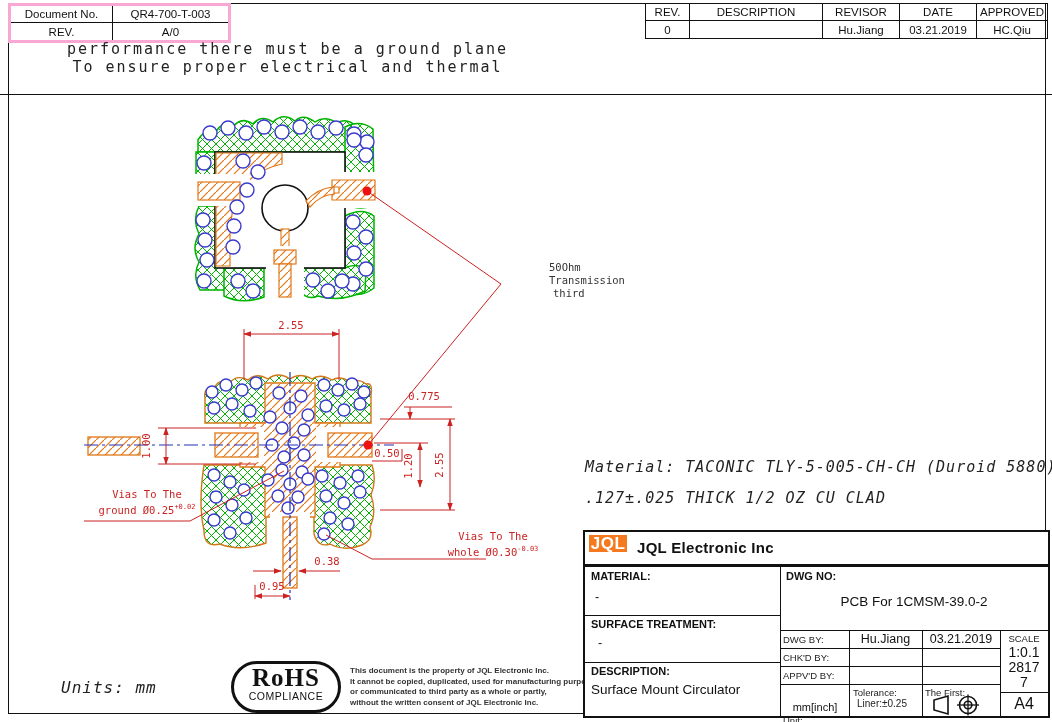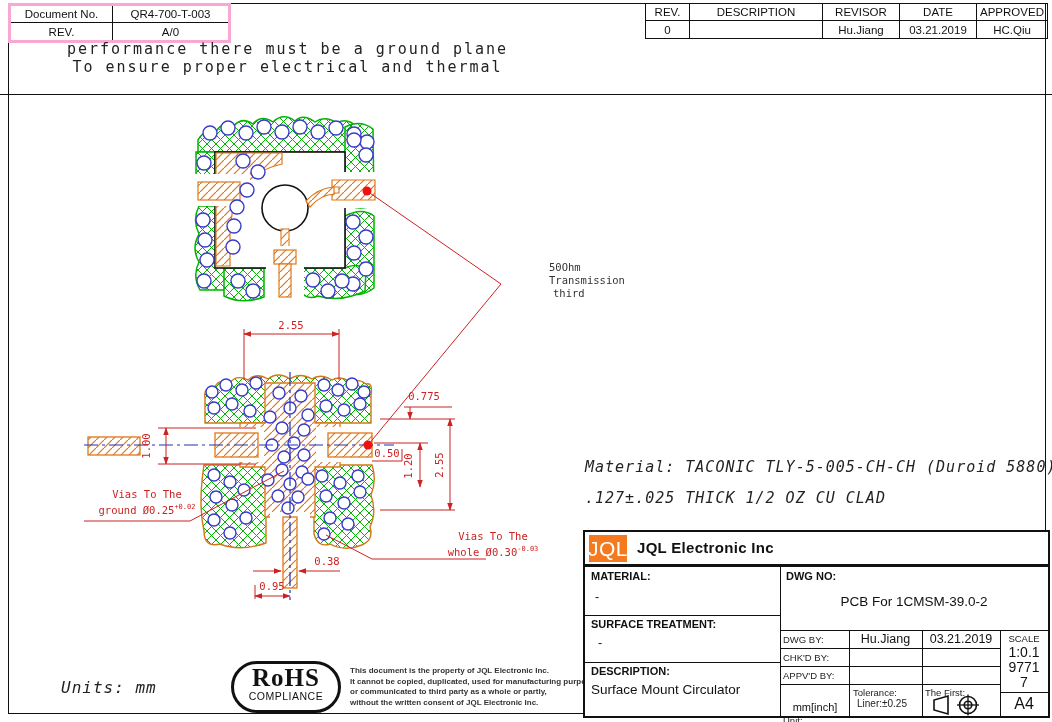--- a/index.html
+++ b/index.html
@@ -33,22 +33,22 @@
         text-align:center;padding-top:2px;}
   .rohs .t{font-family:"Liberation Serif",serif;font-weight:bold;font-size:25px;line-height:24px;letter-spacing:1px;}
   .rohs .s{font-size:10.5px;letter-spacing:.5px;line-height:13px;}
   .disclaimer{left:350px;top:666px;font-size:8px;font-weight:bold;color:#333;line-height:10.5px;}
   
   .tblock{left:583px;top:530px;width:463px;height:184px;border:2px solid #111;background:#fff;}
   .tblock .hline,.tblock .vline{position:absolute;background:#111;}
   .tb-label{position:absolute;font-weight:bold;font-size:11px;}
   .tb-small{position:absolute;font-size:9.5px;color:#222;}
   .tb-val{position:absolute;font-size:12.5px;}
-  .logo{position:absolute;left:4px;top:3px;width:38px;height:27px;background:#f4791f;color:#fff;
-        font-weight:normal;font-size:21px;display:flex;align-items:center;justify-content:center;letter-spacing:.5px;}
+  .logo{position:absolute;left:4px;top:3px;width:38px;height:17px;background:#f4791f;color:#fff;
+        font-weight:bold;font-size:17px;display:flex;align-items:center;justify-content:center;letter-spacing:.5px;}
   .company{position:absolute;left:52px;top:0;height:31px;line-height:31px;font-weight:bold;font-size:15px;letter-spacing:.3px;}
 </style>
 </head>
 <body>
 
 <div class="line" style="left:8px;top:3px;width:1px;height:711px;"></div>
 <div class="line" style="left:1045px;top:3px;width:1px;height:711px;"></div>
 <div class="line" style="left:8px;top:3px;width:1038px;height:1px;"></div>
 <div class="line" style="left:8px;top:713px;width:1038px;height:1px;"></div>
 <div class="line" style="left:0;top:94px;width:1052px;height:1px;"></div>
@@ -363,16 +363,16 @@
   <svg style="position:absolute;left:345px;top:162px;" width="60" height="22" viewBox="0 0 60 22">
     <polygon points="4,6 4,16 18,20 18,2" fill="none" stroke="#111" stroke-width="1.6"></polygon>
     <circle cx="38" cy="11" r="8.5" fill="none" stroke="#111" stroke-width="1.6"></circle>
     <circle cx="38" cy="11" r="3.8" fill="none" stroke="#111" stroke-width="1.6"></circle>
     <line x1="27" y1="11" x2="49" y2="11" stroke="#111" stroke-width="1.3"></line>
     <line x1="38" y1="0.5" x2="38" y2="21.5" stroke="#111" stroke-width="1.3"></line>
   </svg>
 
   <div class="tb-small" style="left:415px;top:101px;width:48px;text-align:center;">SCALE</div>
   <div class="tb-val" style="left:415px;top:112px;width:48px;text-align:center;font-size:14px;">1:0.1</div>
-  <div class="tb-val" style="left:415px;top:127px;width:48px;text-align:center;font-size:14px;">9771</div>
+  <div class="tb-val" style="left:415px;top:127px;width:48px;text-align:center;font-size:14px;">2817</div>
   <div class="tb-val" style="left:415px;top:142px;width:48px;text-align:center;font-size:14px;">7</div>
   <div class="tb-val" style="left:415px;top:163px;width:48px;text-align:center;font-size:16px;">A4</div>
 </div>
 
 </body></html>

